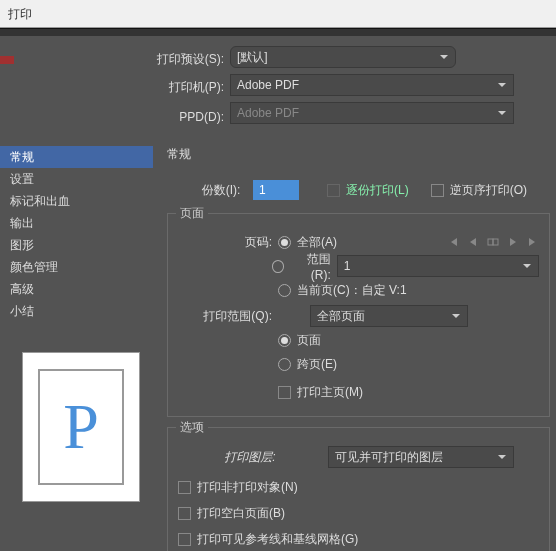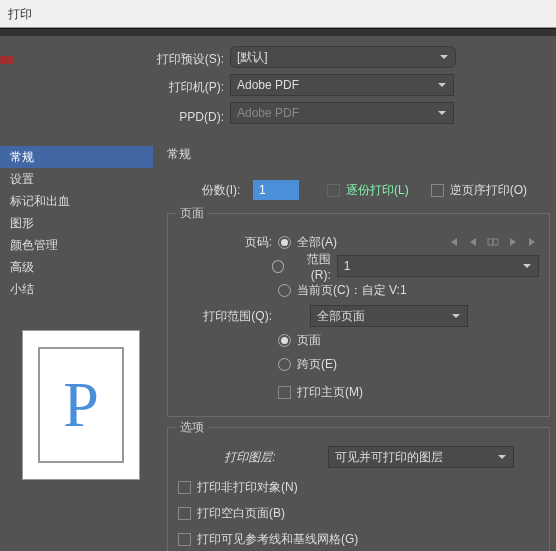--- a/index.html
+++ b/index.html
@@ -35,21 +35,21 @@
 .group { border: 1px solid #6a6a6a; margin: 10px 6px 0 0; padding: 16px 10px 12px 10px; position: relative; }
 .group-title { position: absolute; top: -9px; left: 8px; background: #535353; padding: 0 4px; color: #ccc; }
 .radio { width: 13px; height: 13px; border: 1px solid #aaa; border-radius: 50%; background: #535353; display: inline-flex; align-items: center; justify-content: center; margin-right: 6px; vertical-align: middle; }
 .radio.checked::after { content: ""; width: 7px; height: 7px; border-radius: 50%; background: #ddd; }
 .radiorow { display: flex; align-items: center; height: 24px; }
 .rlabel { width: 100px; text-align: right; padding-right: 6px; }
 .navicons { display: flex; gap: 8px; align-items: center; margin-left: auto; }
 .navicons span { color: #888; display: inline-flex; }
 .navicons svg { width: 12px; height: 12px; fill: #888; }
 .select.w1 { width: 226px; border-radius: 6px; }
-.select.w2 { width: 224px; }
+.select.w2 { width: 284px; }
 .select.w3 { width: 216px; }
 .select.w4 { width: 158px; }
 .select.w5 { width: 186px; }
 </style>
 </head>
 <body>
 
 <div class="titlebar">打印</div>
 <div class="topbar"></div>
 <div class="redstrip"></div>
@@ -83,20 +83,21 @@
     </div>
   </div>
 </div>
 
 <div class="content">
   <div class="sidebar">
     <ul class="sidebar-list">
       <li class="sidebar-item active">常规</li>
       <li class="sidebar-item">设置</li>
       <li class="sidebar-item">标记和出血</li>
+      <li class="sidebar-item">输出</li>
       <li class="sidebar-item">图形</li>
       <li class="sidebar-item">颜色管理</li>
       <li class="sidebar-item">高级</li>
       <li class="sidebar-item">小结</li>
     </ul>
     <div class="preview">
       <div class="preview-inner">
         <span>P</span>
       </div>
     </div>

